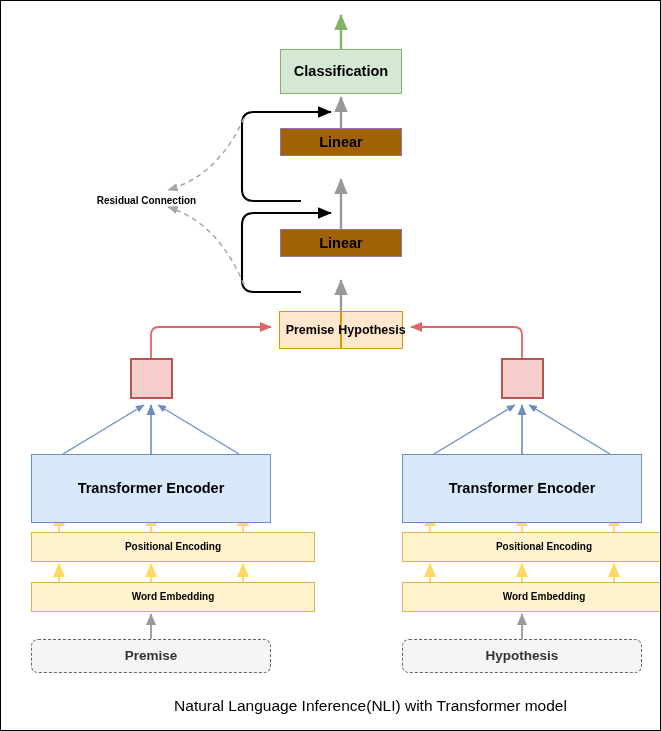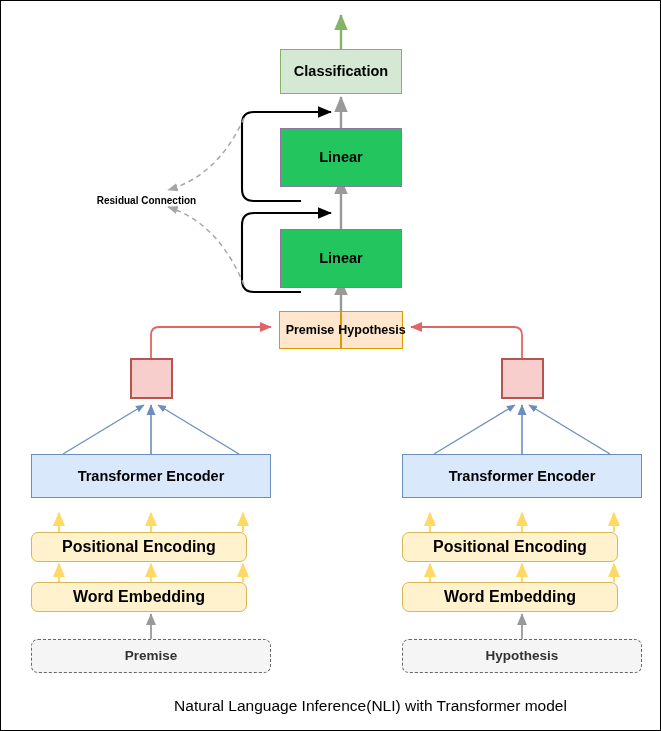--- a/index.html
+++ b/index.html
@@ -19,51 +19,51 @@
     color:#000000;
     z-index:3;
     font-weight:bold;
   }
   .n-classification{
     left:279px;top:48px;width:122px;height:45px;
     background:#d5e8d4;border:1.6px solid #82b366;
     font-size:14.5px;
   }
   .n-linear{
-    left:279px;width:122px;height:59px;
-    background:#22c55e;border:1.6px solid #9673a6;
+    left:279px;width:122px;height:28px;
+    background:#a16207;border:1.6px solid #9673a6;
     font-size:14.5px;
   }
   .n-linear.top{top:127px;}
   .n-linear.bottom{top:228px;}
   .n-ph{
     top:310px;height:38px;
     background:#ffe6cc;border:1.6px solid #d79b00;
     font-size:12.5px;
   }
   .n-ph.premise{left:278px;width:62px;border-right-width:1.2px;}
   .n-ph.hypothesis{left:340px;width:62px;border-left-width:1.2px;}
   .n-pool{
     top:357px;width:43px;height:41px;
     background:#f8cecc;border:2.2px solid #b85450;
   }
   .n-pool.left{left:129px;}
   .n-pool.right{left:500px;}
   .n-encoder{
-    top:453px;width:240px;height:44px;
+    top:453px;width:240px;height:69px;
     background:#dae8fc;border:1.6px solid #6c8ebf;
     font-size:14.5px;
     text-align:right;
   }
   .n-encoder.left{left:30px;}
   .n-encoder.right{left:401px;}
   .n-yellow{
-    width:216px;height:30px;
+    width:284px;height:30px;
     background:#fff2cc;border:1.6px solid #d6b656;
-    border-radius:7px;font-size:16px;
+    border-radius:0;font-size:10px;
   }
   .n-yellow.pe{top:531px;}
   .n-yellow.we{top:581px;align-items:center;}
   .n-yellow.left{left:30px;}
   .n-yellow.right{left:401px;}
   .n-input{
     top:638px;width:240px;height:34px;
     background:#f5f5f5;border:1.6px dashed #666666;
     border-radius:7px;color:#333333;font-size:13.5px;
   }

